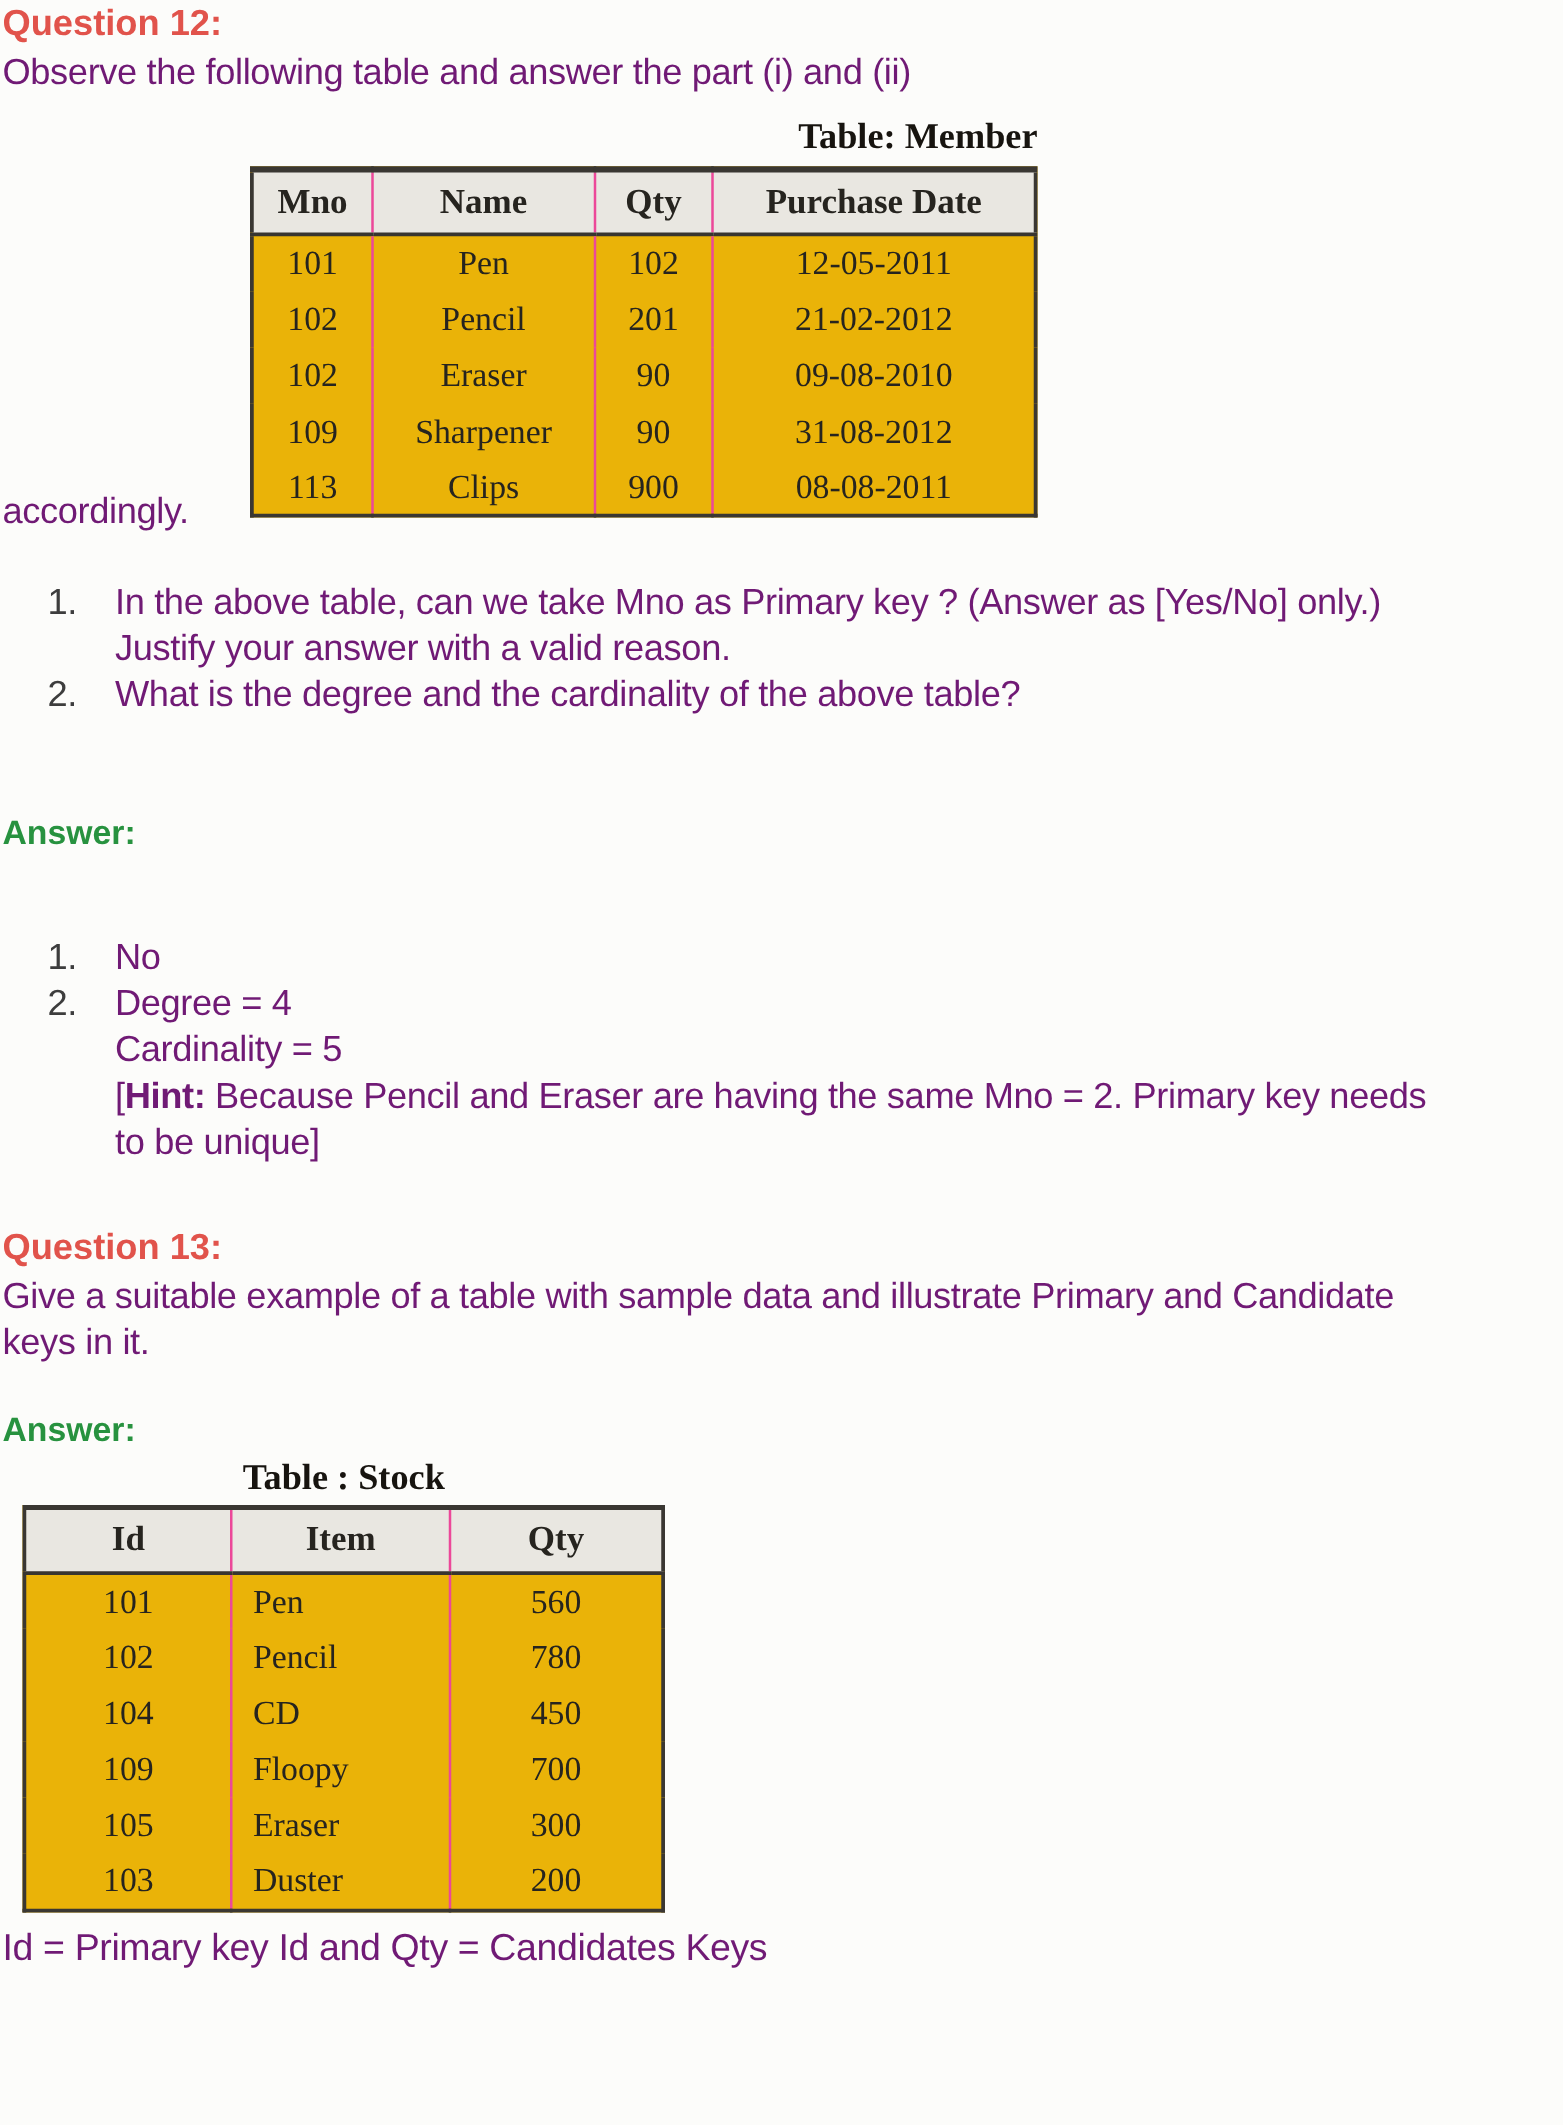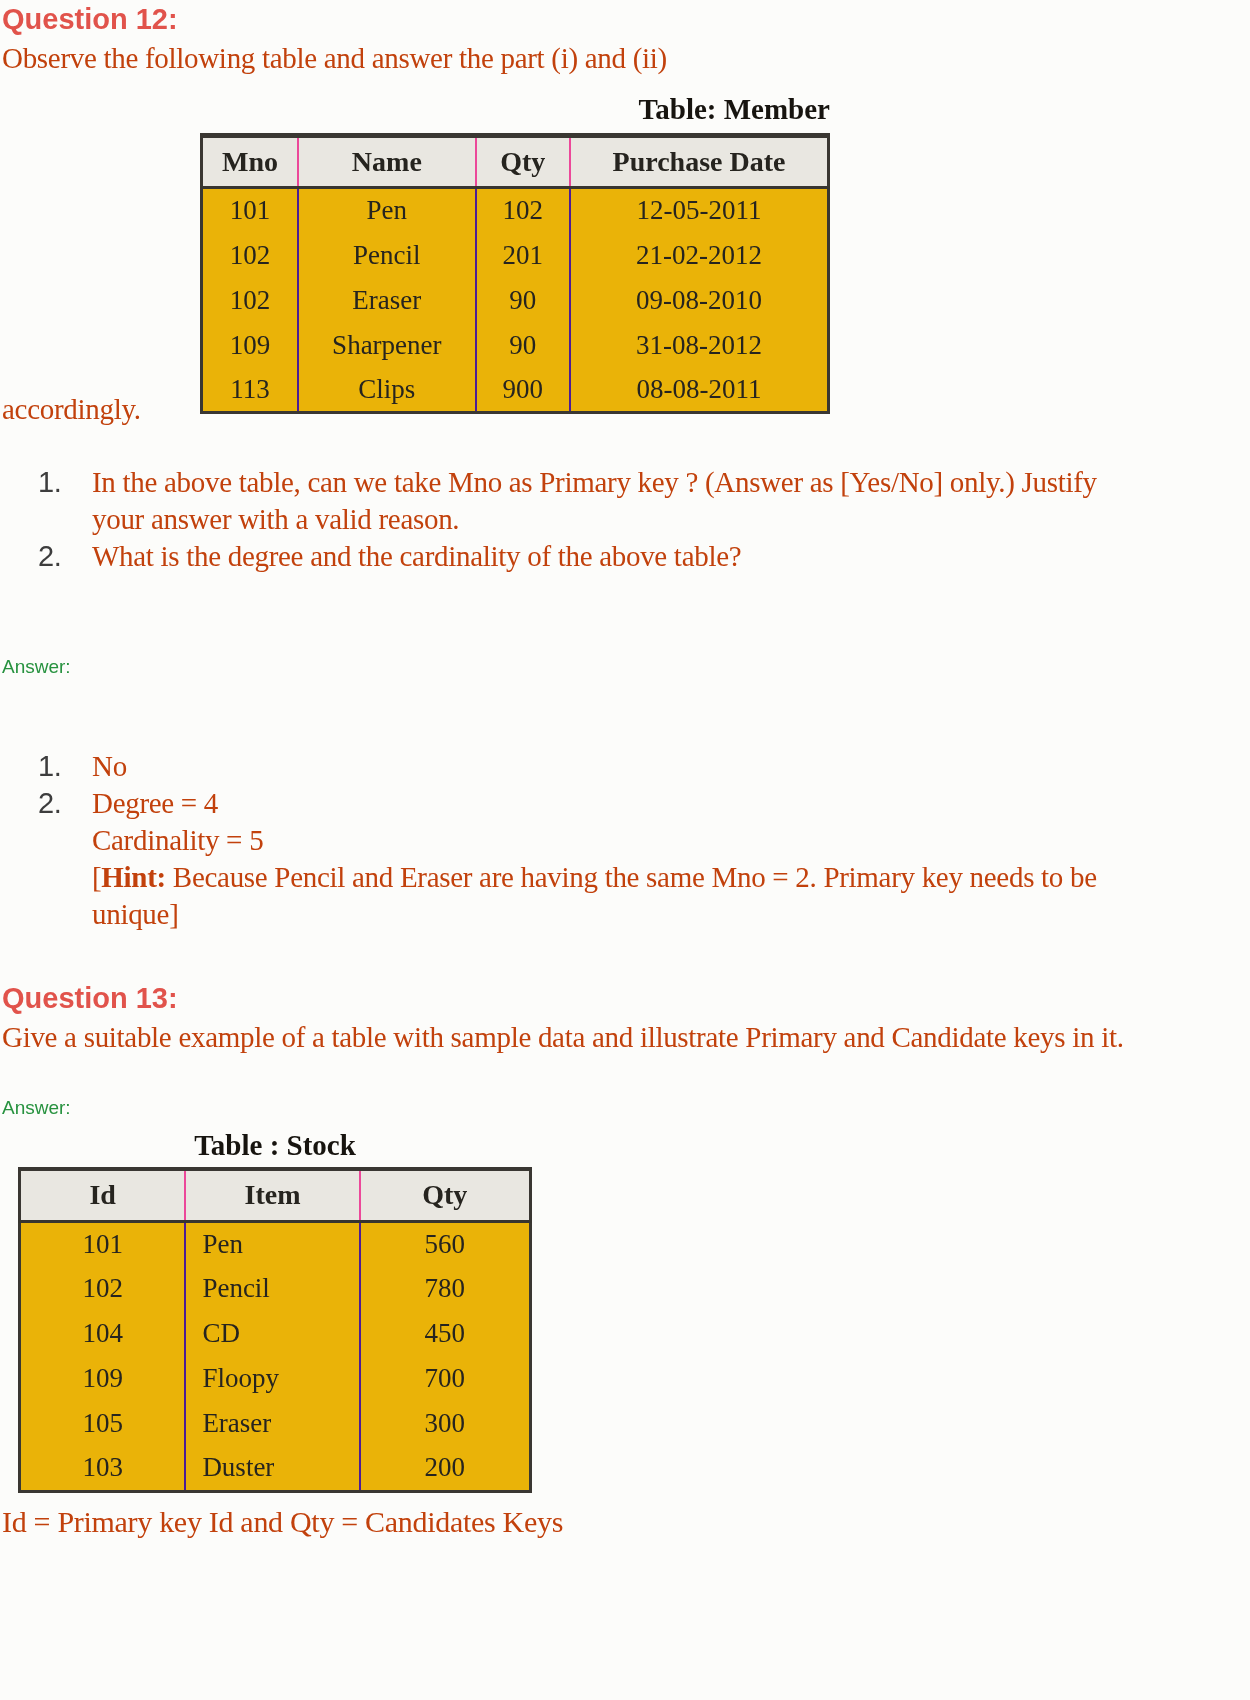--- a/index.html
+++ b/index.html
@@ -11,27 +11,26 @@
     color:#3d3d3d;
     overflow:hidden;
   }
   .page { position:relative; padding:2px 0 0 2px; width:1146px; }
 
   .q-heading {
     font-size:29px; line-height:31px; font-weight:bold;
     color:#e1534b; margin:2px 0 0 0;
   }
   .a-heading {
-    font-size:19px; line-height:31px; font-weight:normal;
+    font-size:27px; line-height:31px; font-weight:bold;
     color:#27923f;
   }
   .body-text {
     font-size:29px; line-height:37px; letter-spacing:-0.3px;
-    color:#c2410c;
-    font-family:Liberation Serif, serif;
+    color:#701a75;
   }
   #q12-intro { margin-top:5px; }
 
   
   .tbl-title {
     font-family:"Liberation Serif", serif;
     font-weight:bold; font-size:29px; line-height:32px;
     color:#17140f; text-align:center;
   }
   table.scan-table {
@@ -45,21 +44,21 @@
   table.scan-table th {
     background:#e9e7e1;
     font-weight:bold; font-size:28px;
     height:52px; text-align:center;
     border-left:2px solid #ec4899;
     border-bottom:3px solid #383530;
     padding:0 6px;
   }
   table.scan-table td {
     font-size:27px; height:45px; text-align:center;
-    border-left:2px solid #4c1d95;
+    border-left:2px solid #ec4899;
     padding:0 6px;
   }
   table.scan-table th:first-child,
   table.scan-table td:first-child { border-left:none; }
 
   .member-block { position:relative; margin-top:16px; }
   .member-title { width:630px; margin-left:198px;text-align:right; }
   table.member { width:630px; margin:8px 0 0 198px; }
   .accordingly { position:absolute; left:0; bottom:-14px; }
 

